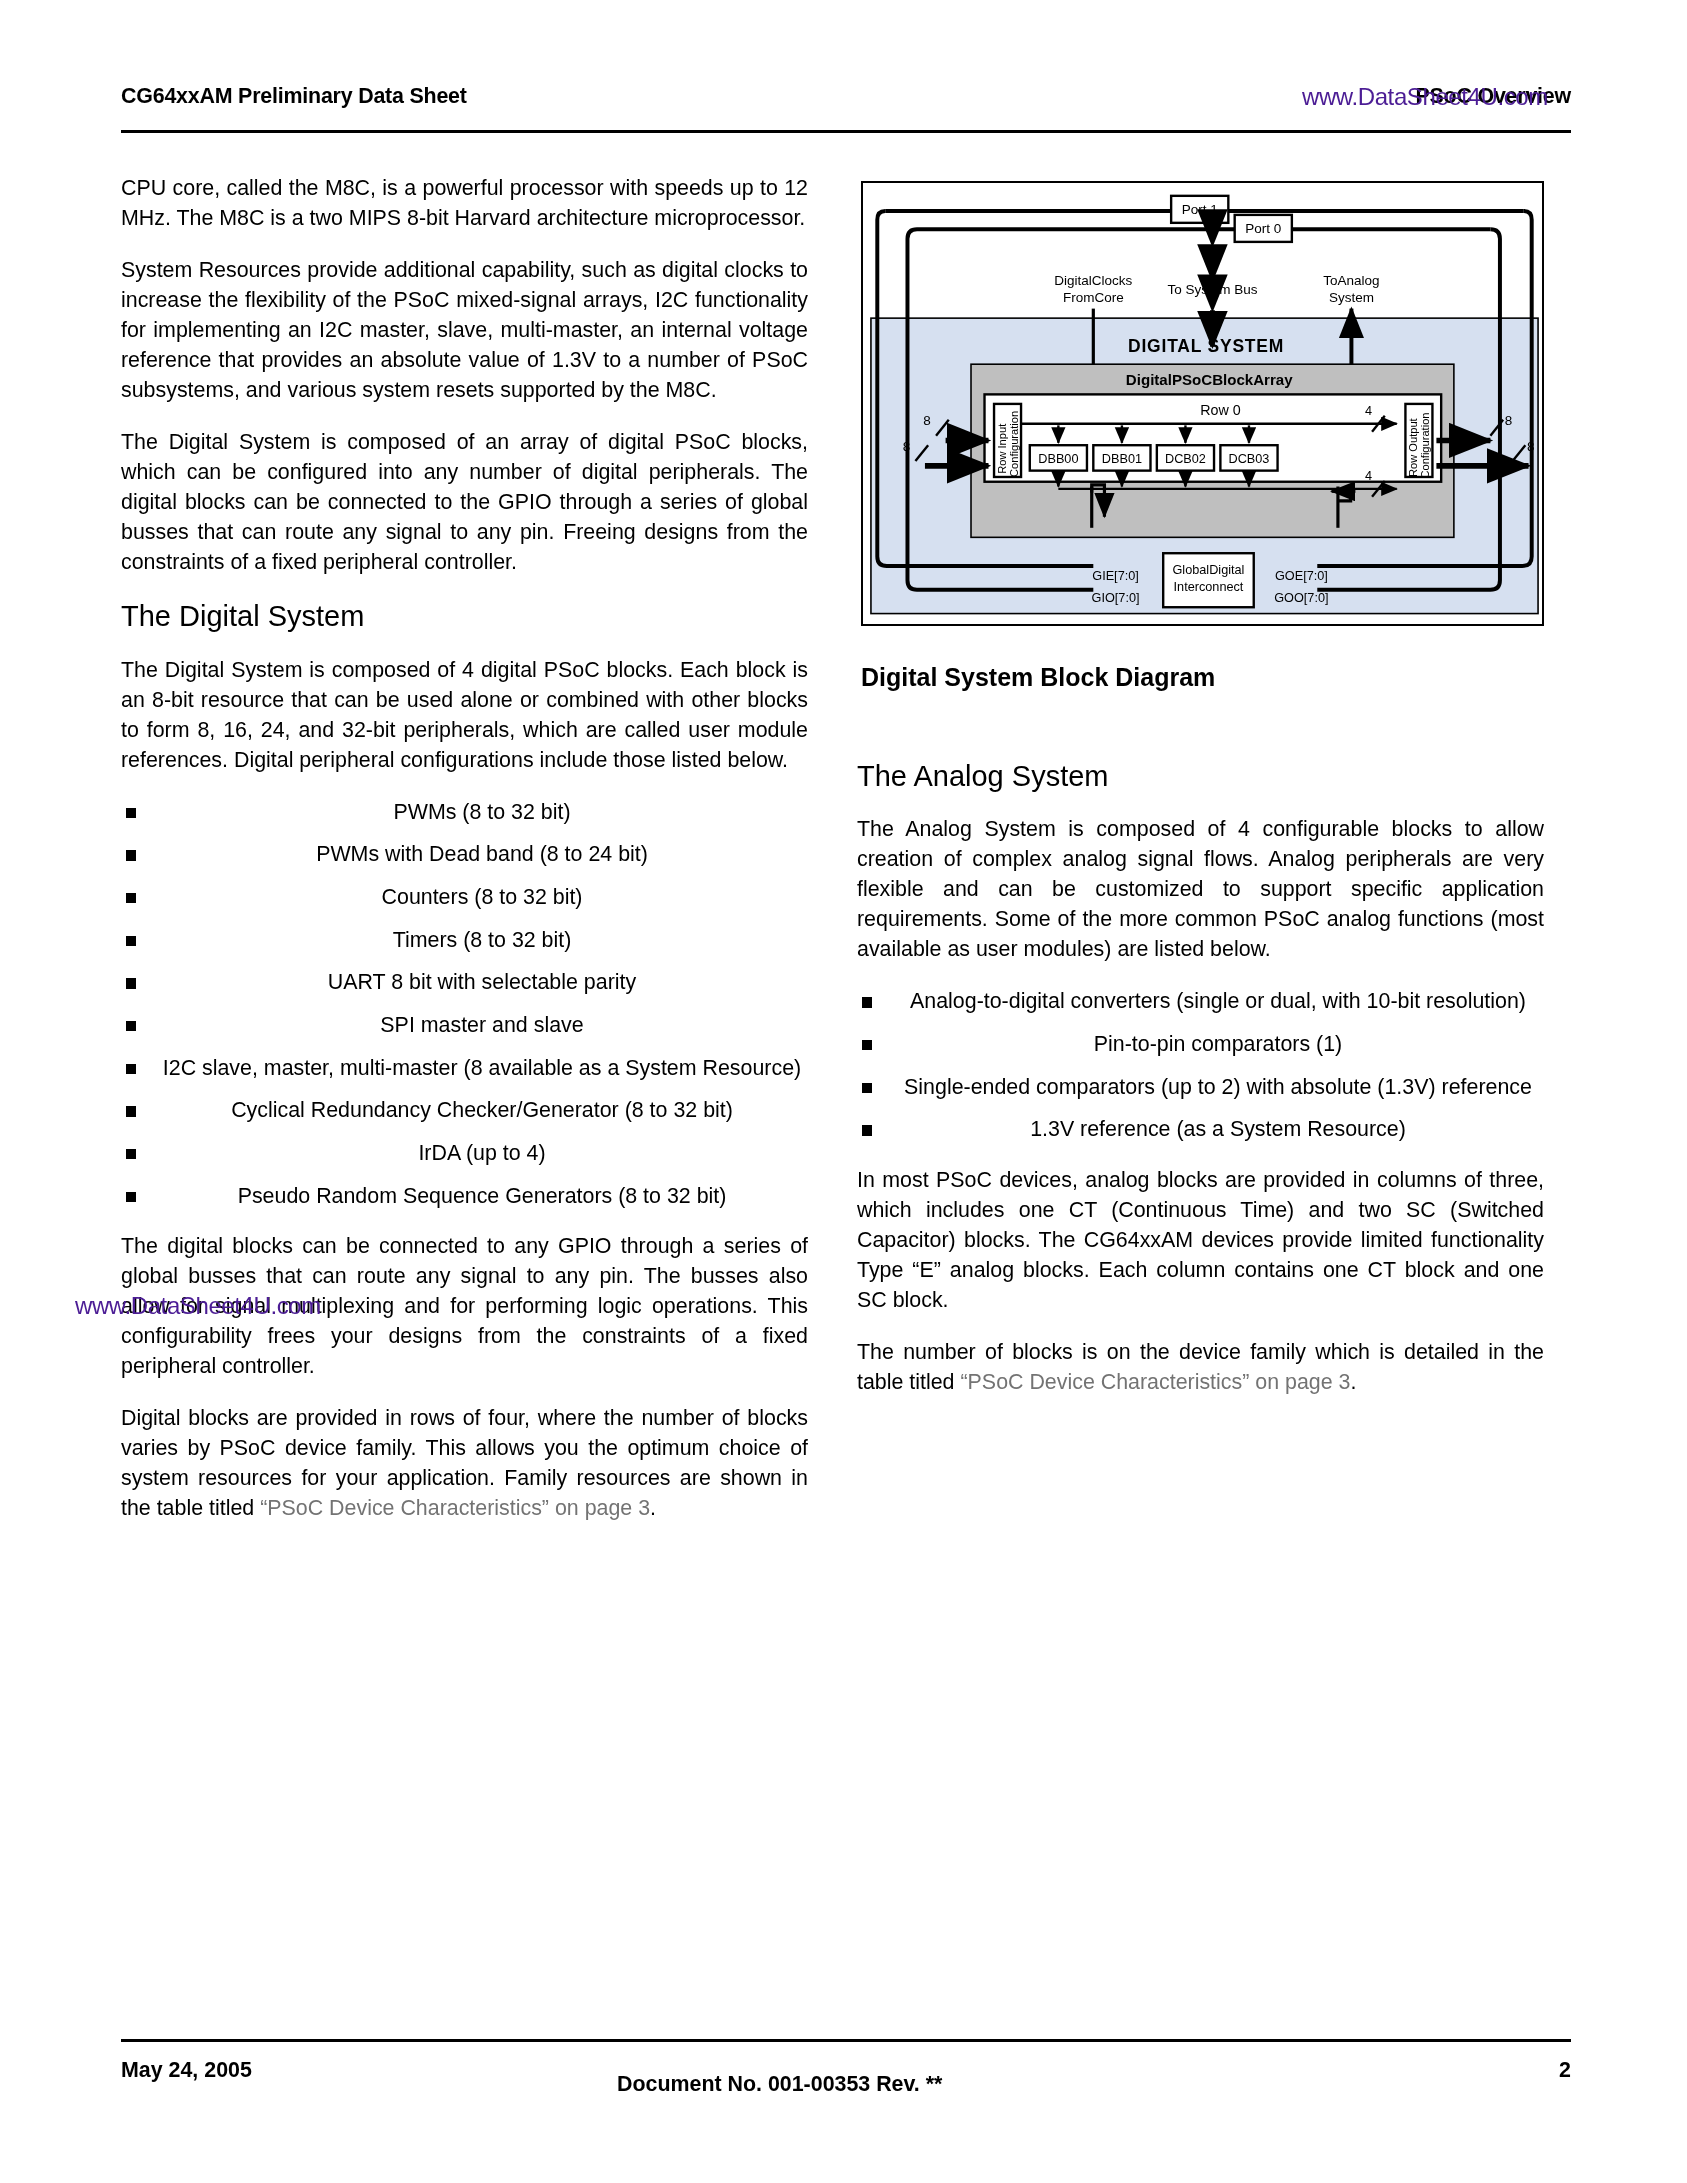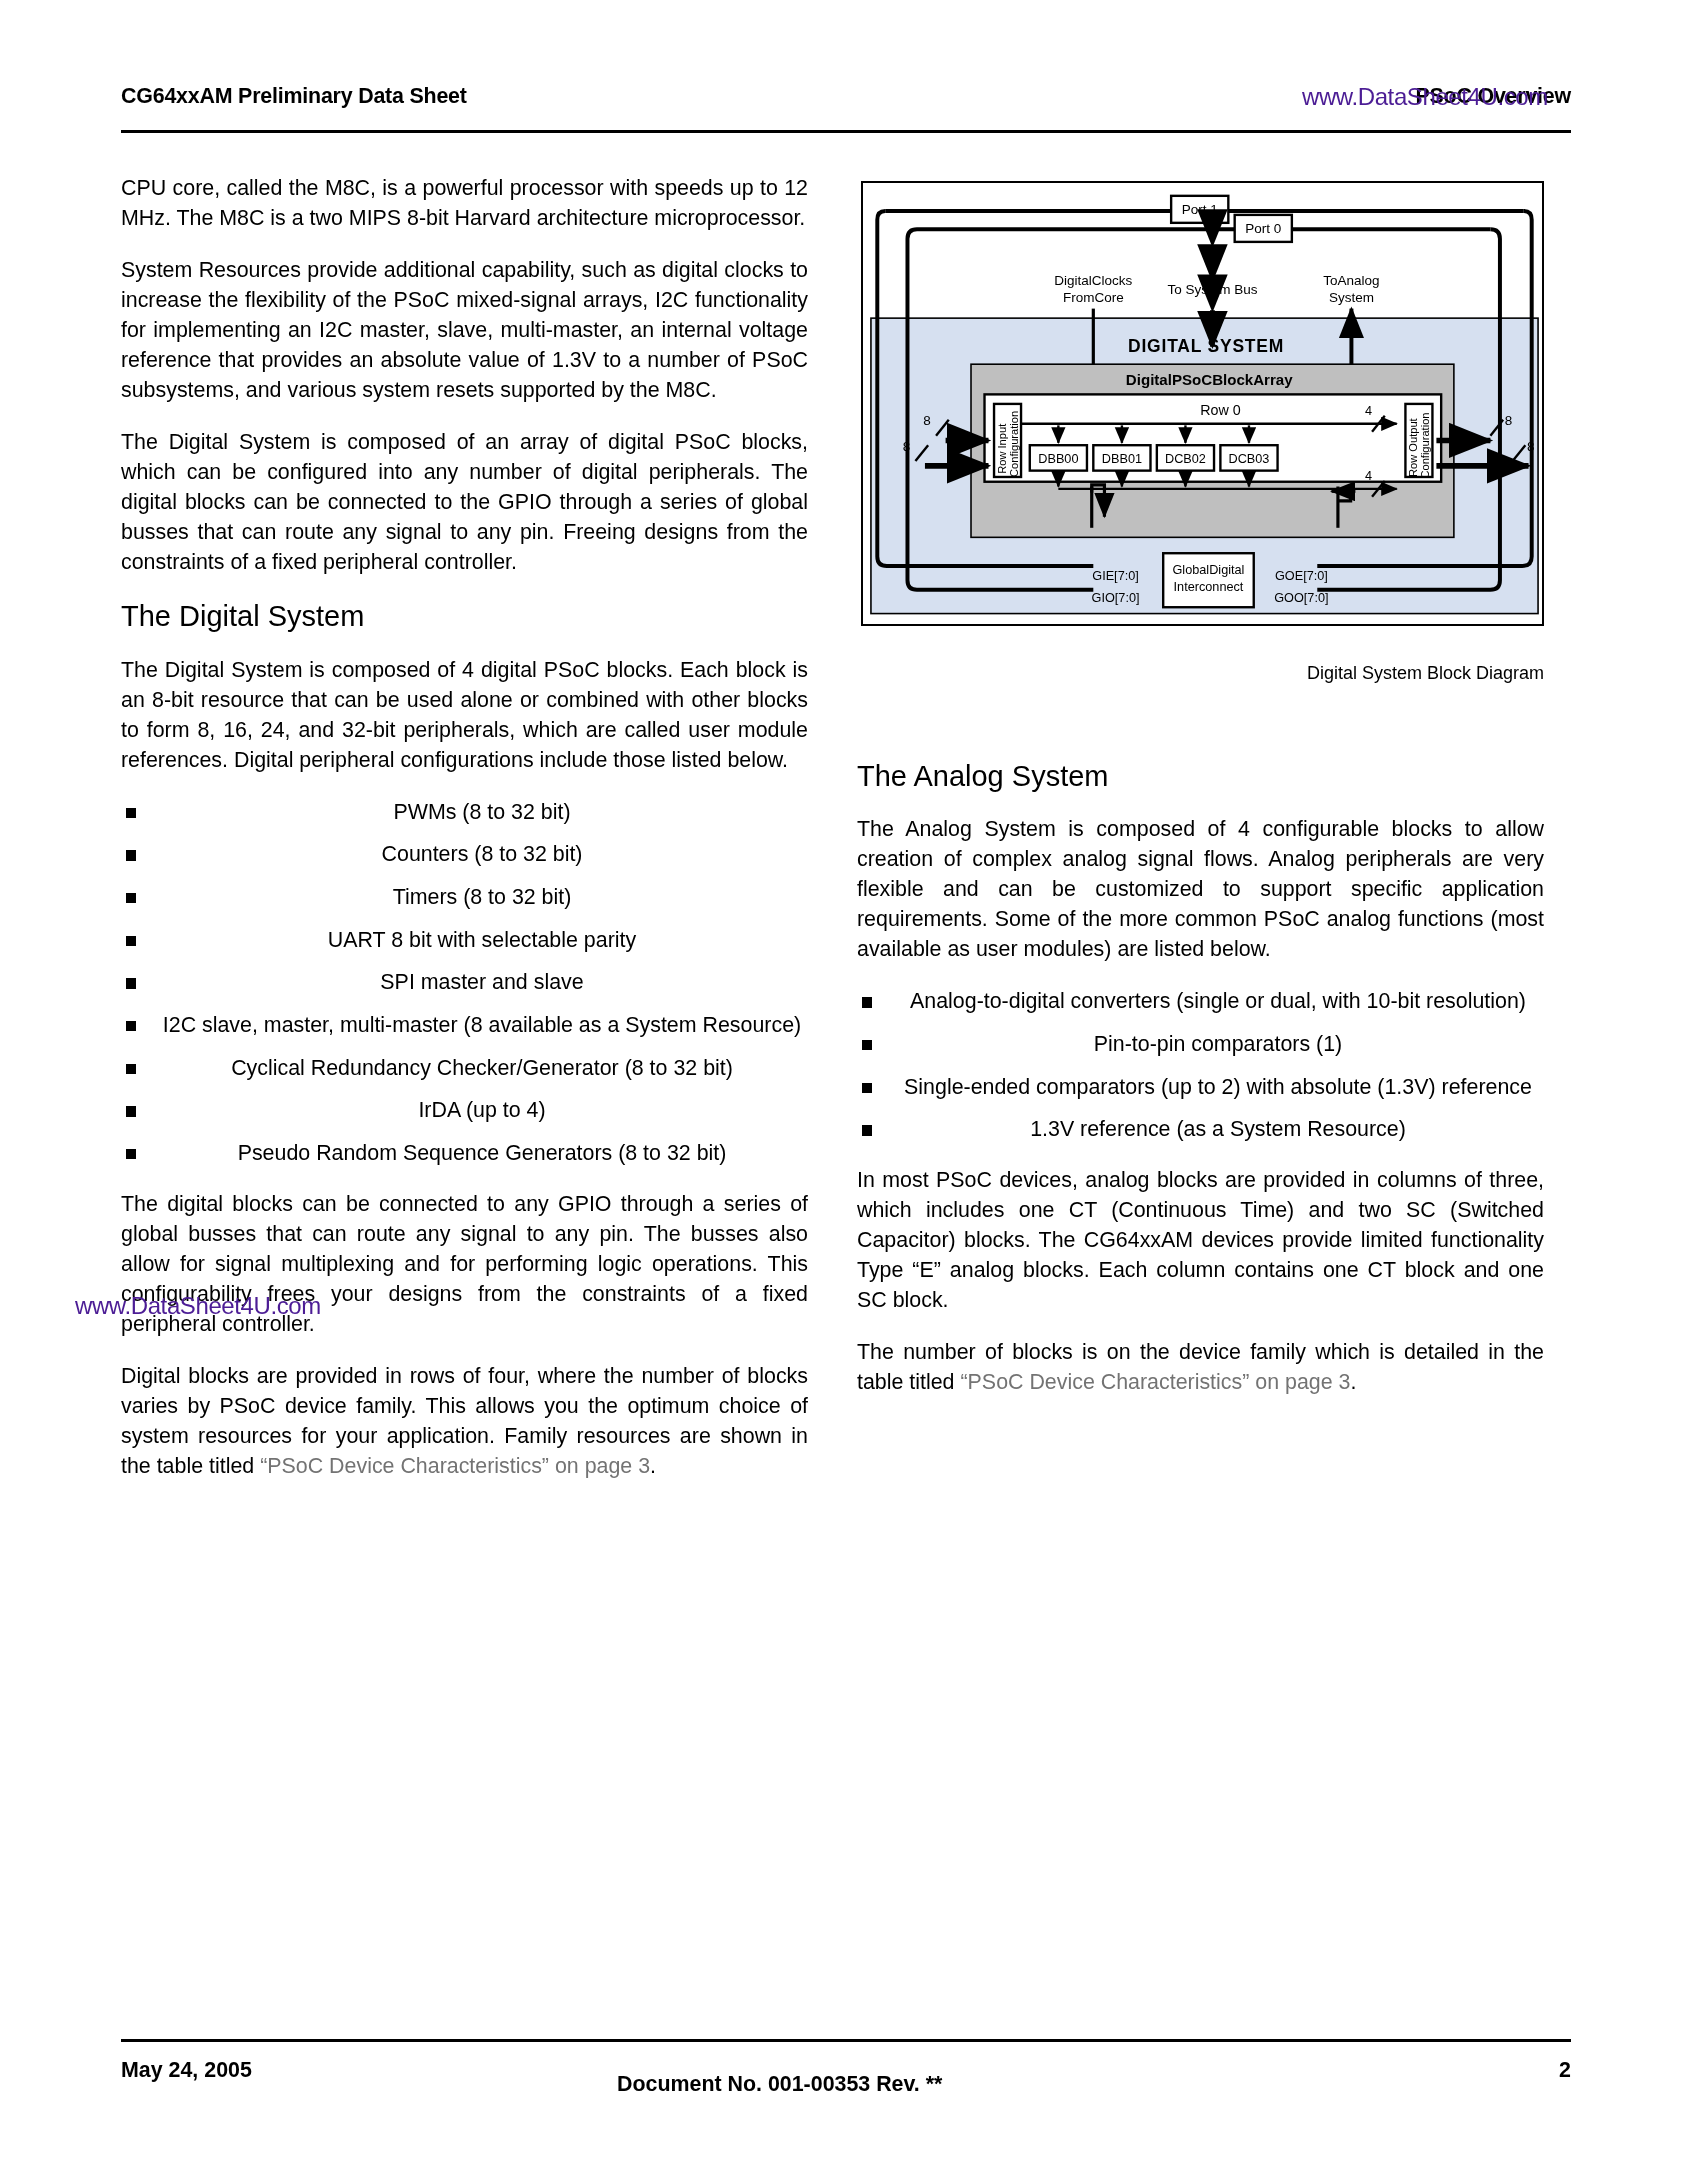--- a/index.html
+++ b/index.html
@@ -140,23 +140,23 @@
   .fig-frame {
     position: relative;
     width: 683px;
     height: 445px;
     border: 2.4px solid #000;
     background: #ffffff;
     box-sizing: border-box;
   }
   .fig-caption {
     margin-top: 37px;
-    text-align: right;
-    font-size: 18px;
-    font-weight: normal;
+    text-align: left;
+    font-size: 25px;
+    font-weight: bold;
   }
 
   .svgwrap { position: absolute; left: 0; top: 0; }
 
   
   .footer-rule {
     position: absolute;
     left: 121px;
     top: 2039px;
     width: 1450px;
@@ -193,20 +193,21 @@
     <p class="body">CPU core, called the M8C, is a powerful processor with speeds up to 12 MHz. The M8C is a two MIPS 8-bit Harvard architecture microprocessor.</p>
     <p class="body">System Resources provide additional capability, such as digital clocks to increase the flexibility of the PSoC mixed-signal arrays, I2C functionality for implementing an I2C master, slave, multi-master, an internal voltage reference that provides an absolute value of 1.3V to a number of PSoC subsystems, and various system resets supported by the M8C.</p>
     <p class="body">The Digital System is composed of an array of digital PSoC blocks, which can be configured into any number of digital peripherals. The digital blocks can be connected to the GPIO through a series of global busses that can route any signal to any pin. Freeing designs from the constraints of a fixed peripheral controller.</p>
 
     <h2 class="section">The Digital System</h2>
 
     <p class="body">The Digital System is composed of 4 digital PSoC blocks. Each block is an 8-bit resource that can be used alone or combined with other blocks to form 8, 16, 24, and 32-bit peripherals, which are called user module references. Digital peripheral configurations include those listed below.</p>
 
     <ul class="bullets">
       <li>PWMs (8 to 32 bit)</li>
+      <li>PWMs with Dead band (8 to 24 bit)</li>
       <li>Counters (8 to 32 bit)</li>
       <li>Timers (8 to 32 bit)</li>
       <li>UART 8 bit with selectable parity</li>
       <li>SPI master and slave</li>
       <li>I2C slave, master, multi-master (8 available as a System Resource)</li>
       <li>Cyclical Redundancy Checker/Generator (8 to 32 bit)</li>
       <li>IrDA (up to 4)</li>
       <li>Pseudo Random Sequence Generators (8 to 32 bit)</li>
     </ul>
 

